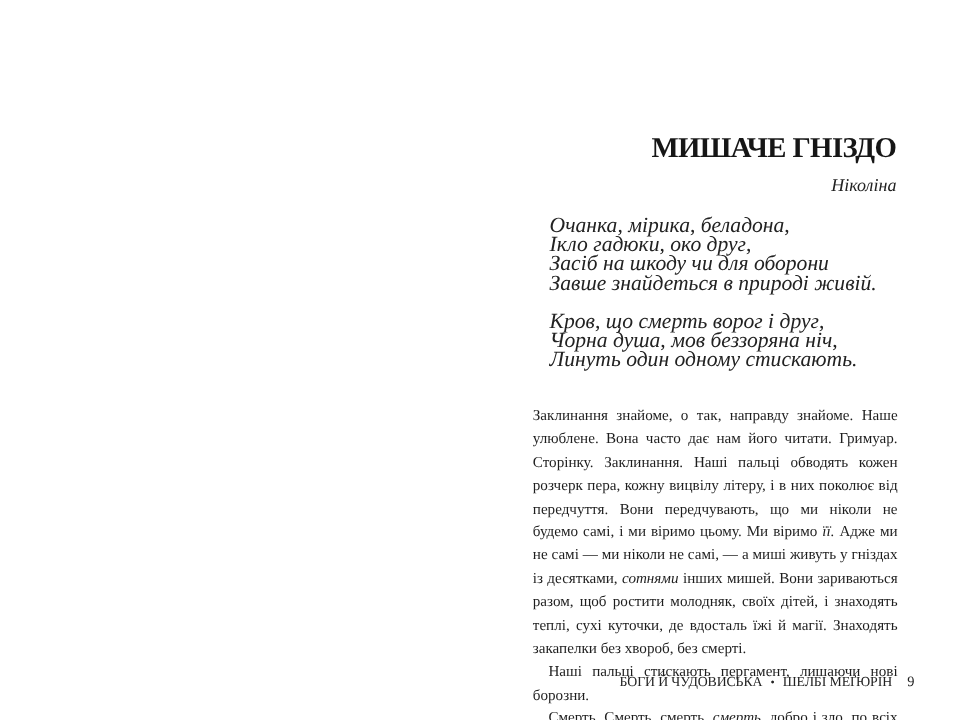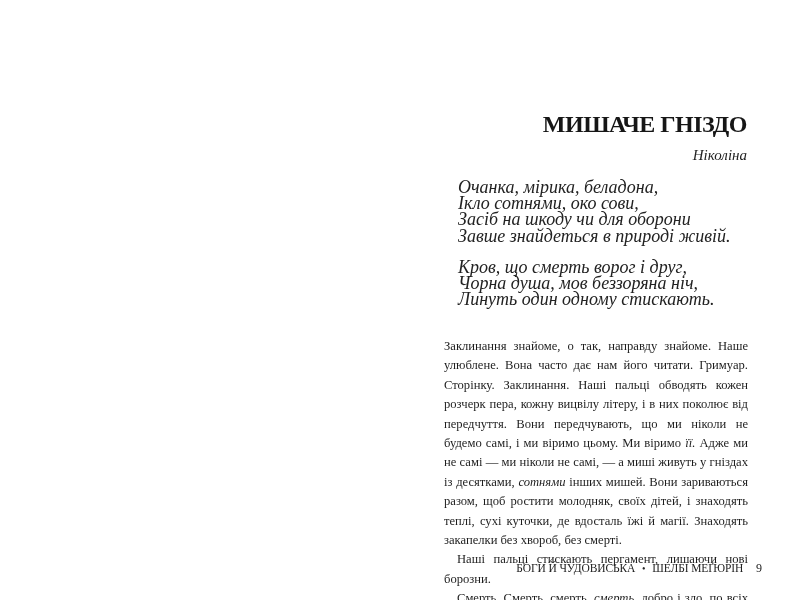--- a/index.html
+++ b/index.html
@@ -113,21 +113,21 @@
 
   <div class="left-page"></div>
 
   <div class="right-page">
 
     <div class="chapter-title">МИШАЧЕ ГНІЗДО</div>
     <div class="chapter-pov">Ніколіна</div>
 
     <div class="verse s1">
       <span class="verse-line">Очанка, мірика, беладона,</span>
-      <span class="verse-line">Ікло сотнями, око сови,</span>
+      <span class="verse-line">Ікло гадюки, око друг,</span>
       <span class="verse-line">Засіб на шкоду чи для оборони</span>
       <span class="verse-line">Завше знайдеться в природі живій.</span>
     </div>
 
     <div class="verse s2">
       <span class="verse-line">Кров, що смерть ворог і друг,</span>
       <span class="verse-line">Чорна душа, мов беззоряна ніч,</span>
       <span class="verse-line">Линуть один одному стискають.</span>
     </div>
 

